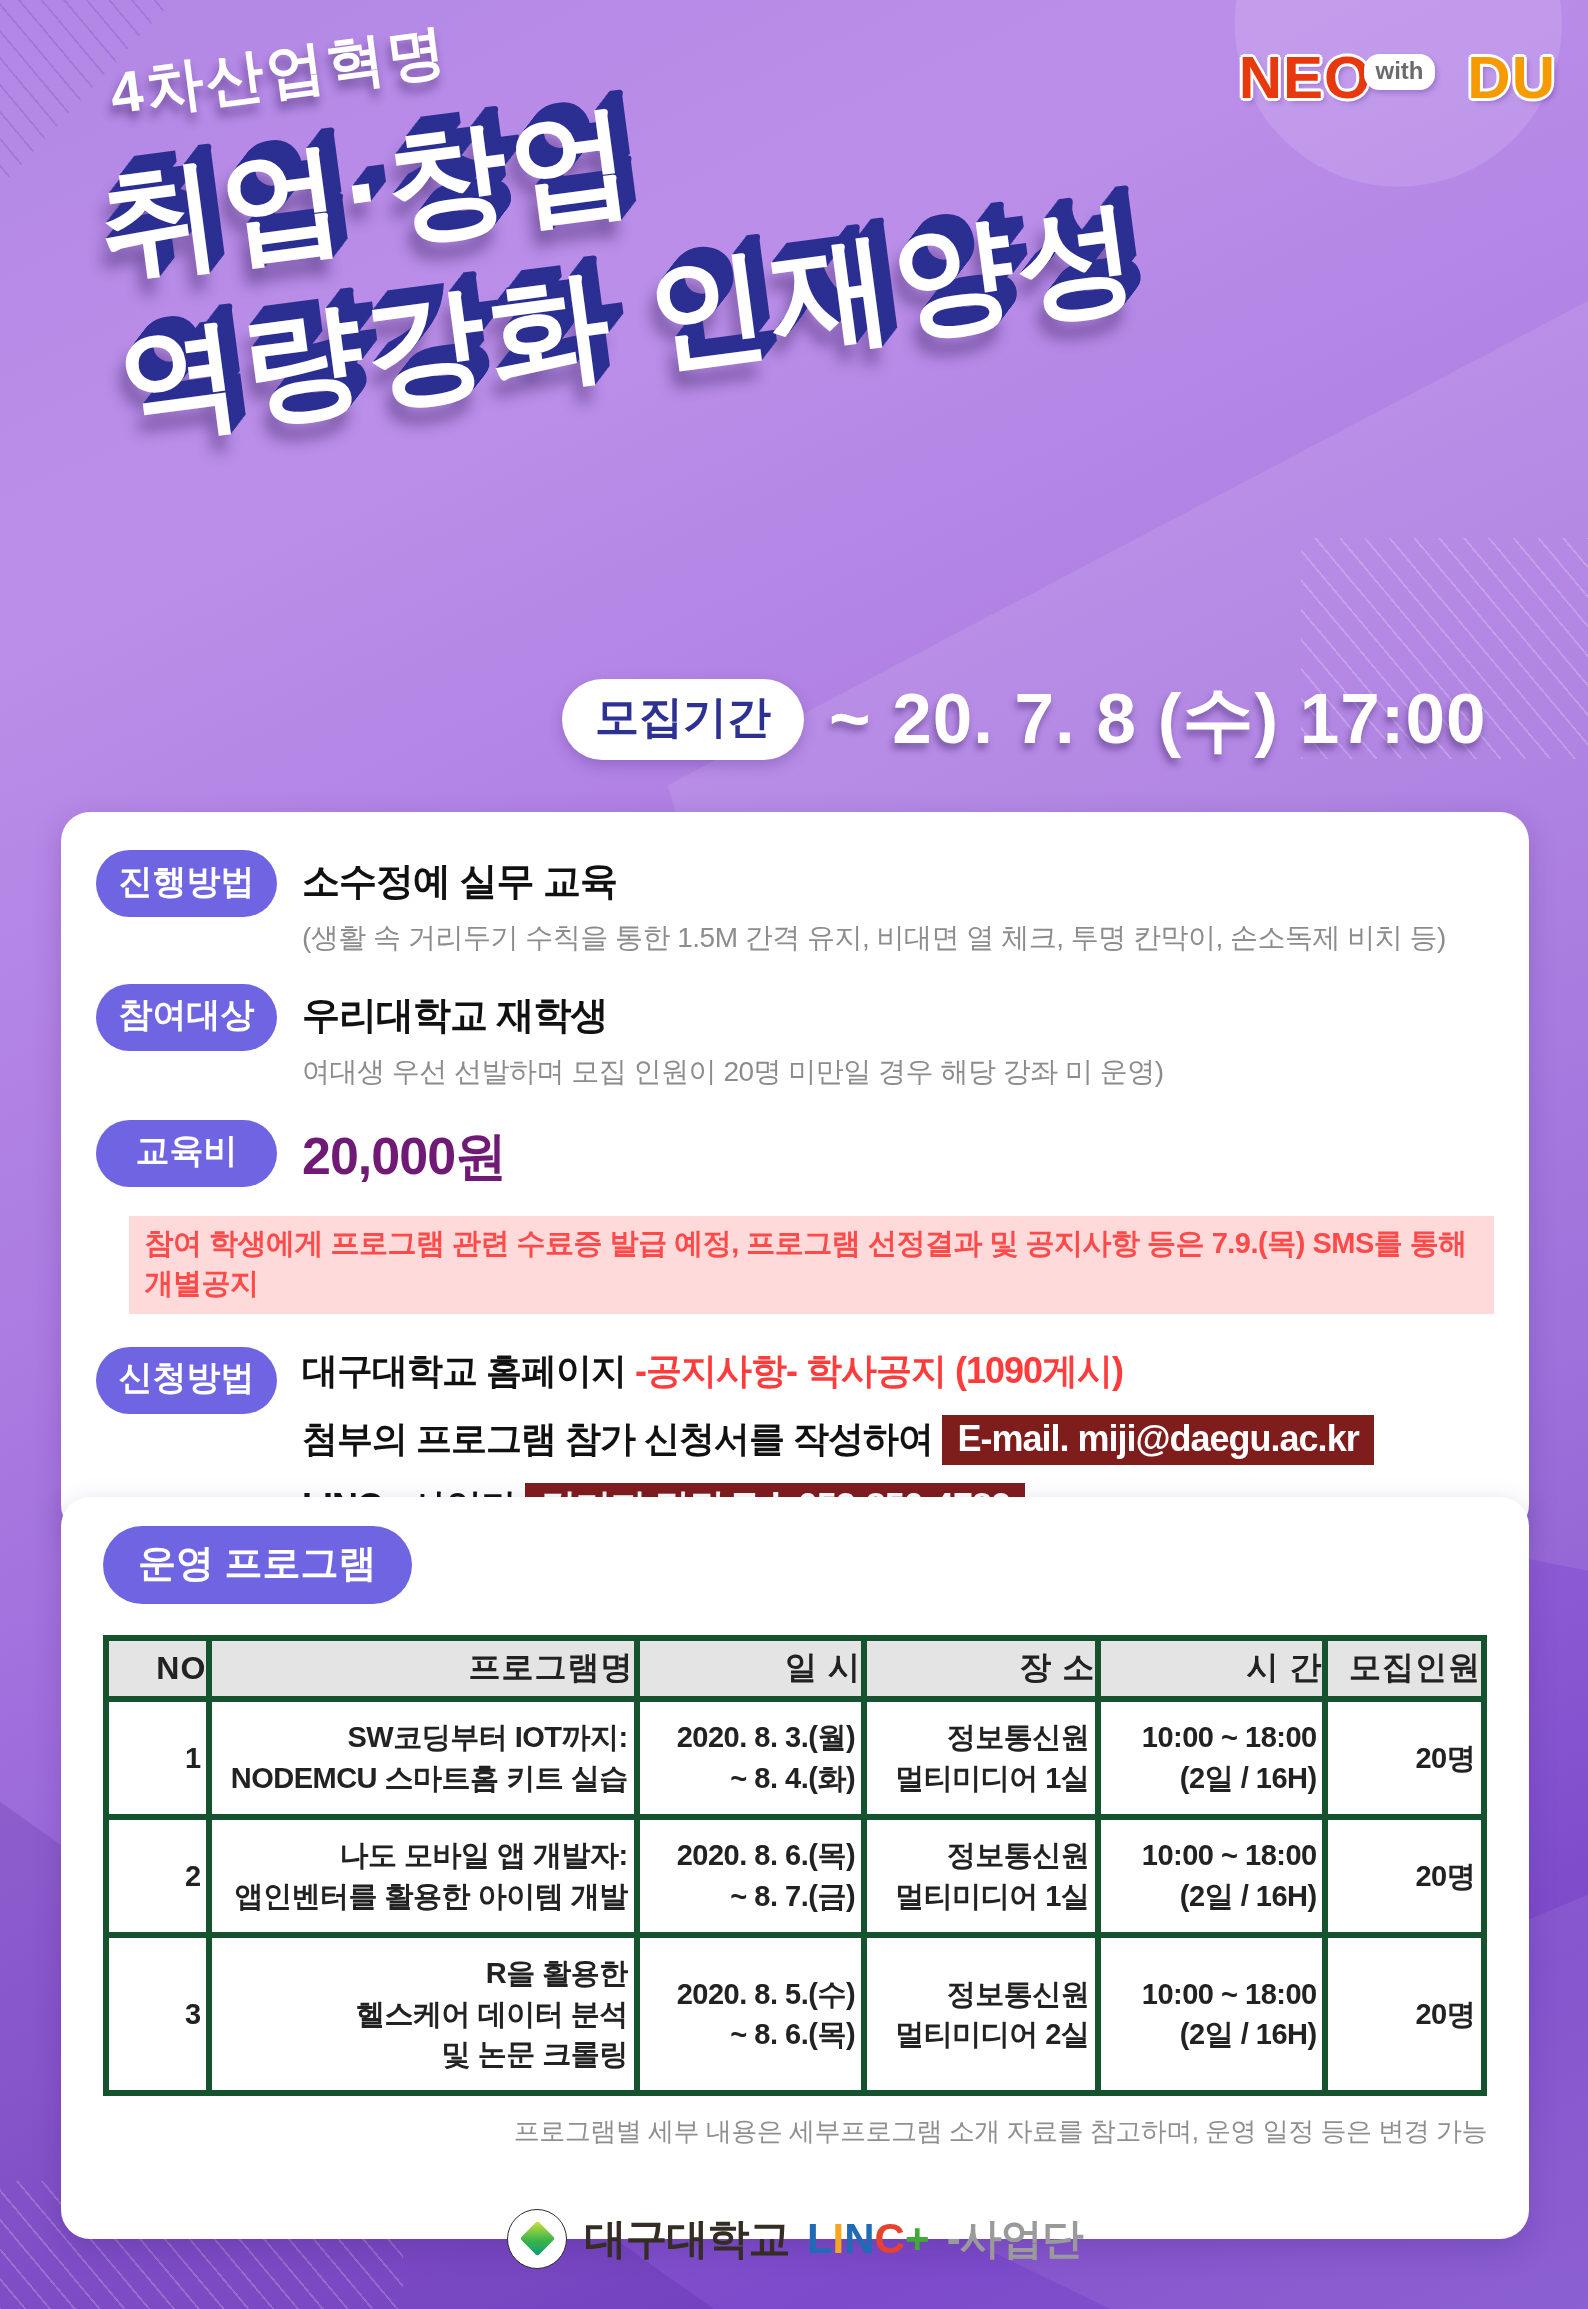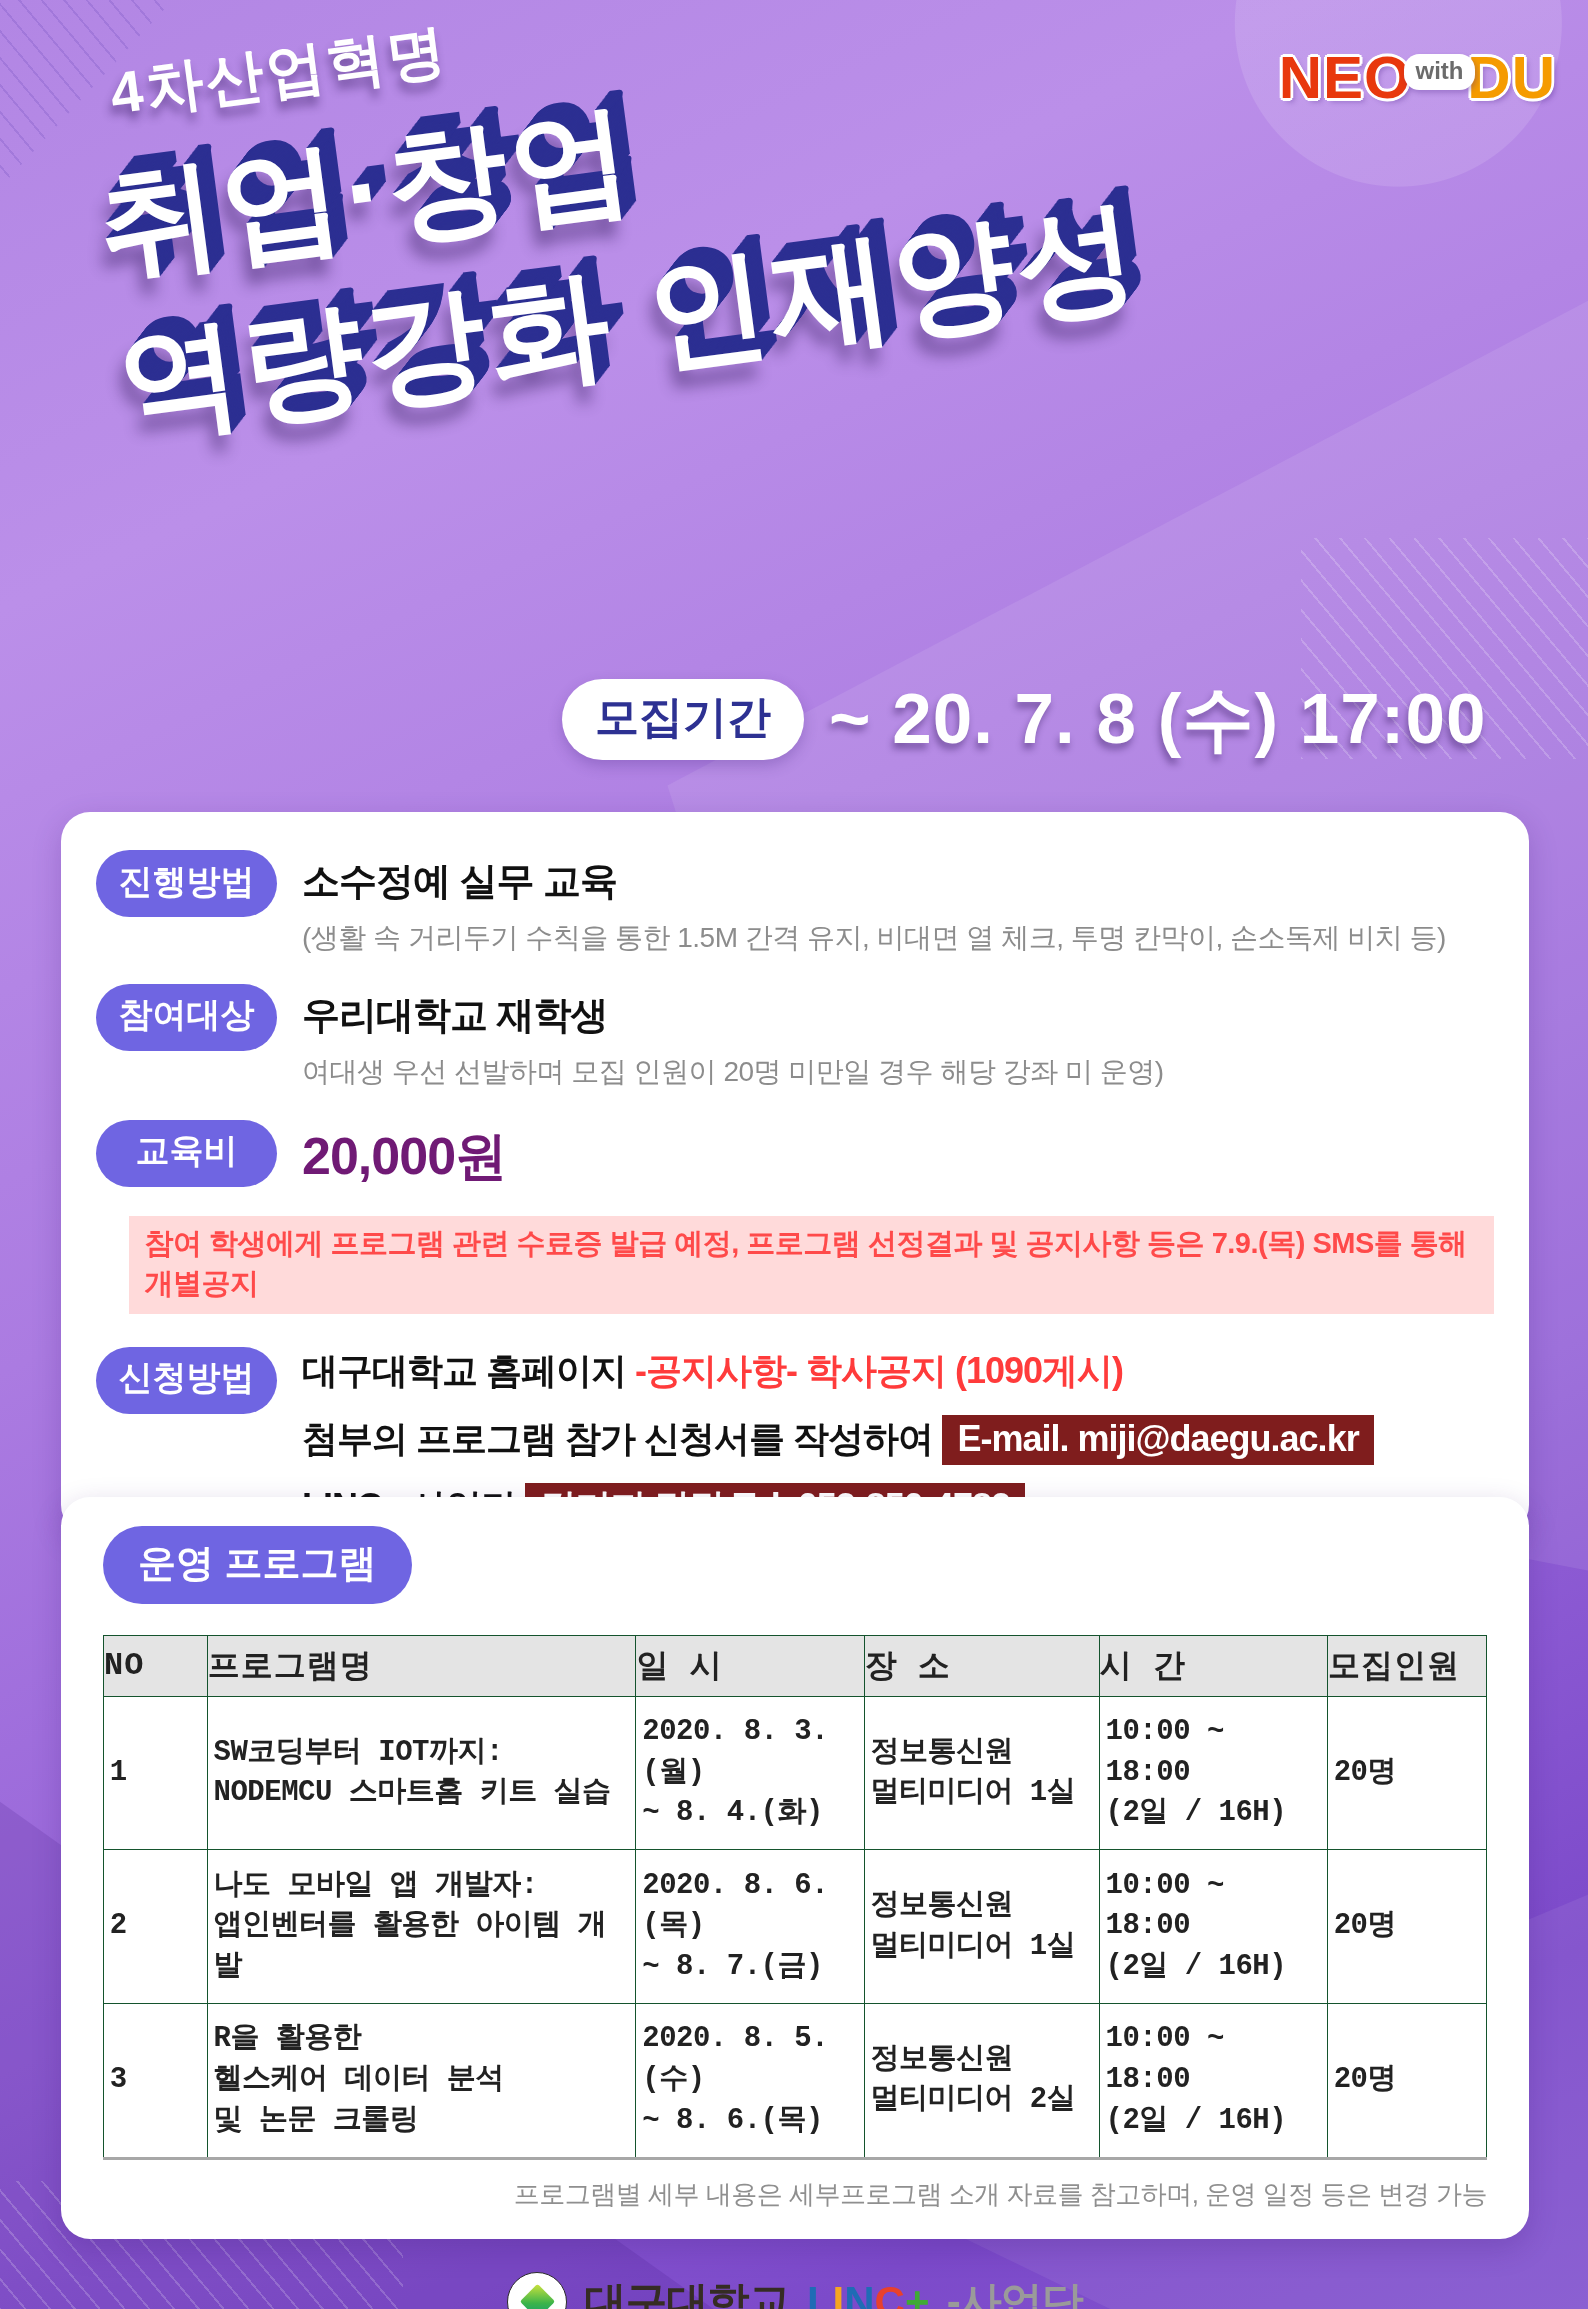--- a/index.html
+++ b/index.html
@@ -28,21 +28,21 @@
     background:repeating-linear-gradient(55deg, rgba(70,70,195,.9) 0 9.6px, transparent 9.6px 29px); }
   .stripes-bl { left:0; top:2181px; width:403px; height:129px; opacity:.25;
     background:repeating-linear-gradient(50deg, rgba(255,255,255,.75) 0 1.9px, transparent 1.9px 19px); }
 
   
   .brand { position:absolute; top:43px; right:33px; display:flex; align-items:center; }
   .outline-w { text-shadow:2.9px 0 0 #fff,-2.9px 0 0 #fff,0 2.9px 0 #fff,0 -2.9px 0 #fff,1.9px 1.9px 0 #fff,-1.9px -1.9px 0 #fff,1.9px -1.9px 0 #fff,-1.9px 1.9px 0 #fff,3.8px 3.8px 5.8px rgba(80,40,140,.35); }
   .brand-neo { font-size:60px; font-weight:900; color:#e8380d; letter-spacing:1px; }
   .brand-with { background:#fff; color:#6b6b6b; font-size:24px; font-weight:800; padding:2.9px 11.5px 4.8px;
     border-radius:15.4px; position:relative; top:-5.8px; margin:0 -7.7px; z-index:2; box-shadow:1.9px 2.9px 5.8px rgba(80,40,140,.3); }
-  .brand-du { font-size:60px; font-weight:900; color:#f59b00; letter-spacing:1px; }
+  .brand-du { font-size:60px; font-weight:900; color:#f59b00; letter-spacing:1px;margin-left:40px; }
 
   
   .hero { position:absolute; left:77px; top:60px; transform:rotate(-7.5deg); transform-origin:0 0; }
   .kicker { font-size:58px; font-weight:900; color:#fff; margin:0 0 29px 29px; letter-spacing:2.9px;
     text-shadow:-2.9px 8.6px 9.6px rgba(40,15,80,.45); }
   .t3d { color:#fff; font-weight:900; font-size:121px; line-height:1.02; letter-spacing:2.9px;
     text-shadow:
       1px -1px #2c2f92,1.9px -1.9px #2c2f92,2.9px -2.9px #2c2f92,3.8px -3.8px #2c2f92,4.8px -4.8px #2c2f92,
       5.8px -5.8px #2c2f92,6.7px -6.7px #2c2f92,7.7px -7.7px #2c2f92,8.6px -8.6px #2c2f92,9.6px -9.6px #2c2f92,
       10.6px -10.6px #2c2f92,11.5px -11.5px #2c2f92,12.5px -12.5px #2c2f92,13.4px -13.4px #2c2f92,14.4px -14.4px #2c2f92,
@@ -82,21 +82,21 @@
     font-size:29px; font-weight:800; padding:7.7px 15.4px 9.6px; letter-spacing:-0.5px; }
 
   .apply .sec-body { padding-top:0; }
   .apply-line { font-size:36px; font-weight:800; color:#111; margin-bottom:19px; letter-spacing:-1px; }
   .apply-red { color:#ff3b3b; }
   .hl { background:#7f1d1d; color:#fff; padding:2.9px 15.4px 6.7px; font-weight:800; }
 
   
   .prog-pill { font-size:38px; padding:11.5px 35px 15.4px; margin-bottom:31px; }
   table.prog { border-collapse:collapse; width:100%; table-layout:fixed; }
-  table.prog th, table.prog td { border:1px solid #14532d; text-align:left; vertical-align:middle;font-family:Liberation Mono, monospace; }
+  table.prog th, table.prog td { border:6px solid #14532d; text-align:right; vertical-align:middle; }
   table.prog thead th { background:#e4e4e4; font-size:32px; font-weight:700; color:#222; height:61px; letter-spacing:1px; }
   table.prog td { font-size:29px; font-weight:600; color:#222; line-height:1.4; padding:15.4px 5.8px; letter-spacing:-0.5px; }
   table.prog { border-top:1.9px solid #b5b5b5; border-bottom:3.8px solid #a7a7a7; }
   .col-no { width:7.5%; } .col-name { width:31%; } .col-date { width:16.5%; }
   .col-place { width:17%; } .col-time { width:16.5%; } .col-cap { width:11.5%; }
   td.no-cell { font-size:33px; font-weight:600; }
 
   .footnote { text-align:right; font-size:26px; color:#8f8f8f; font-weight:500; margin-top:17.3px; letter-spacing:-0.5px; }
 
   .footer-logos { display:flex; align-items:center; justify-content:center; gap:17.3px; margin-top:60px; }

